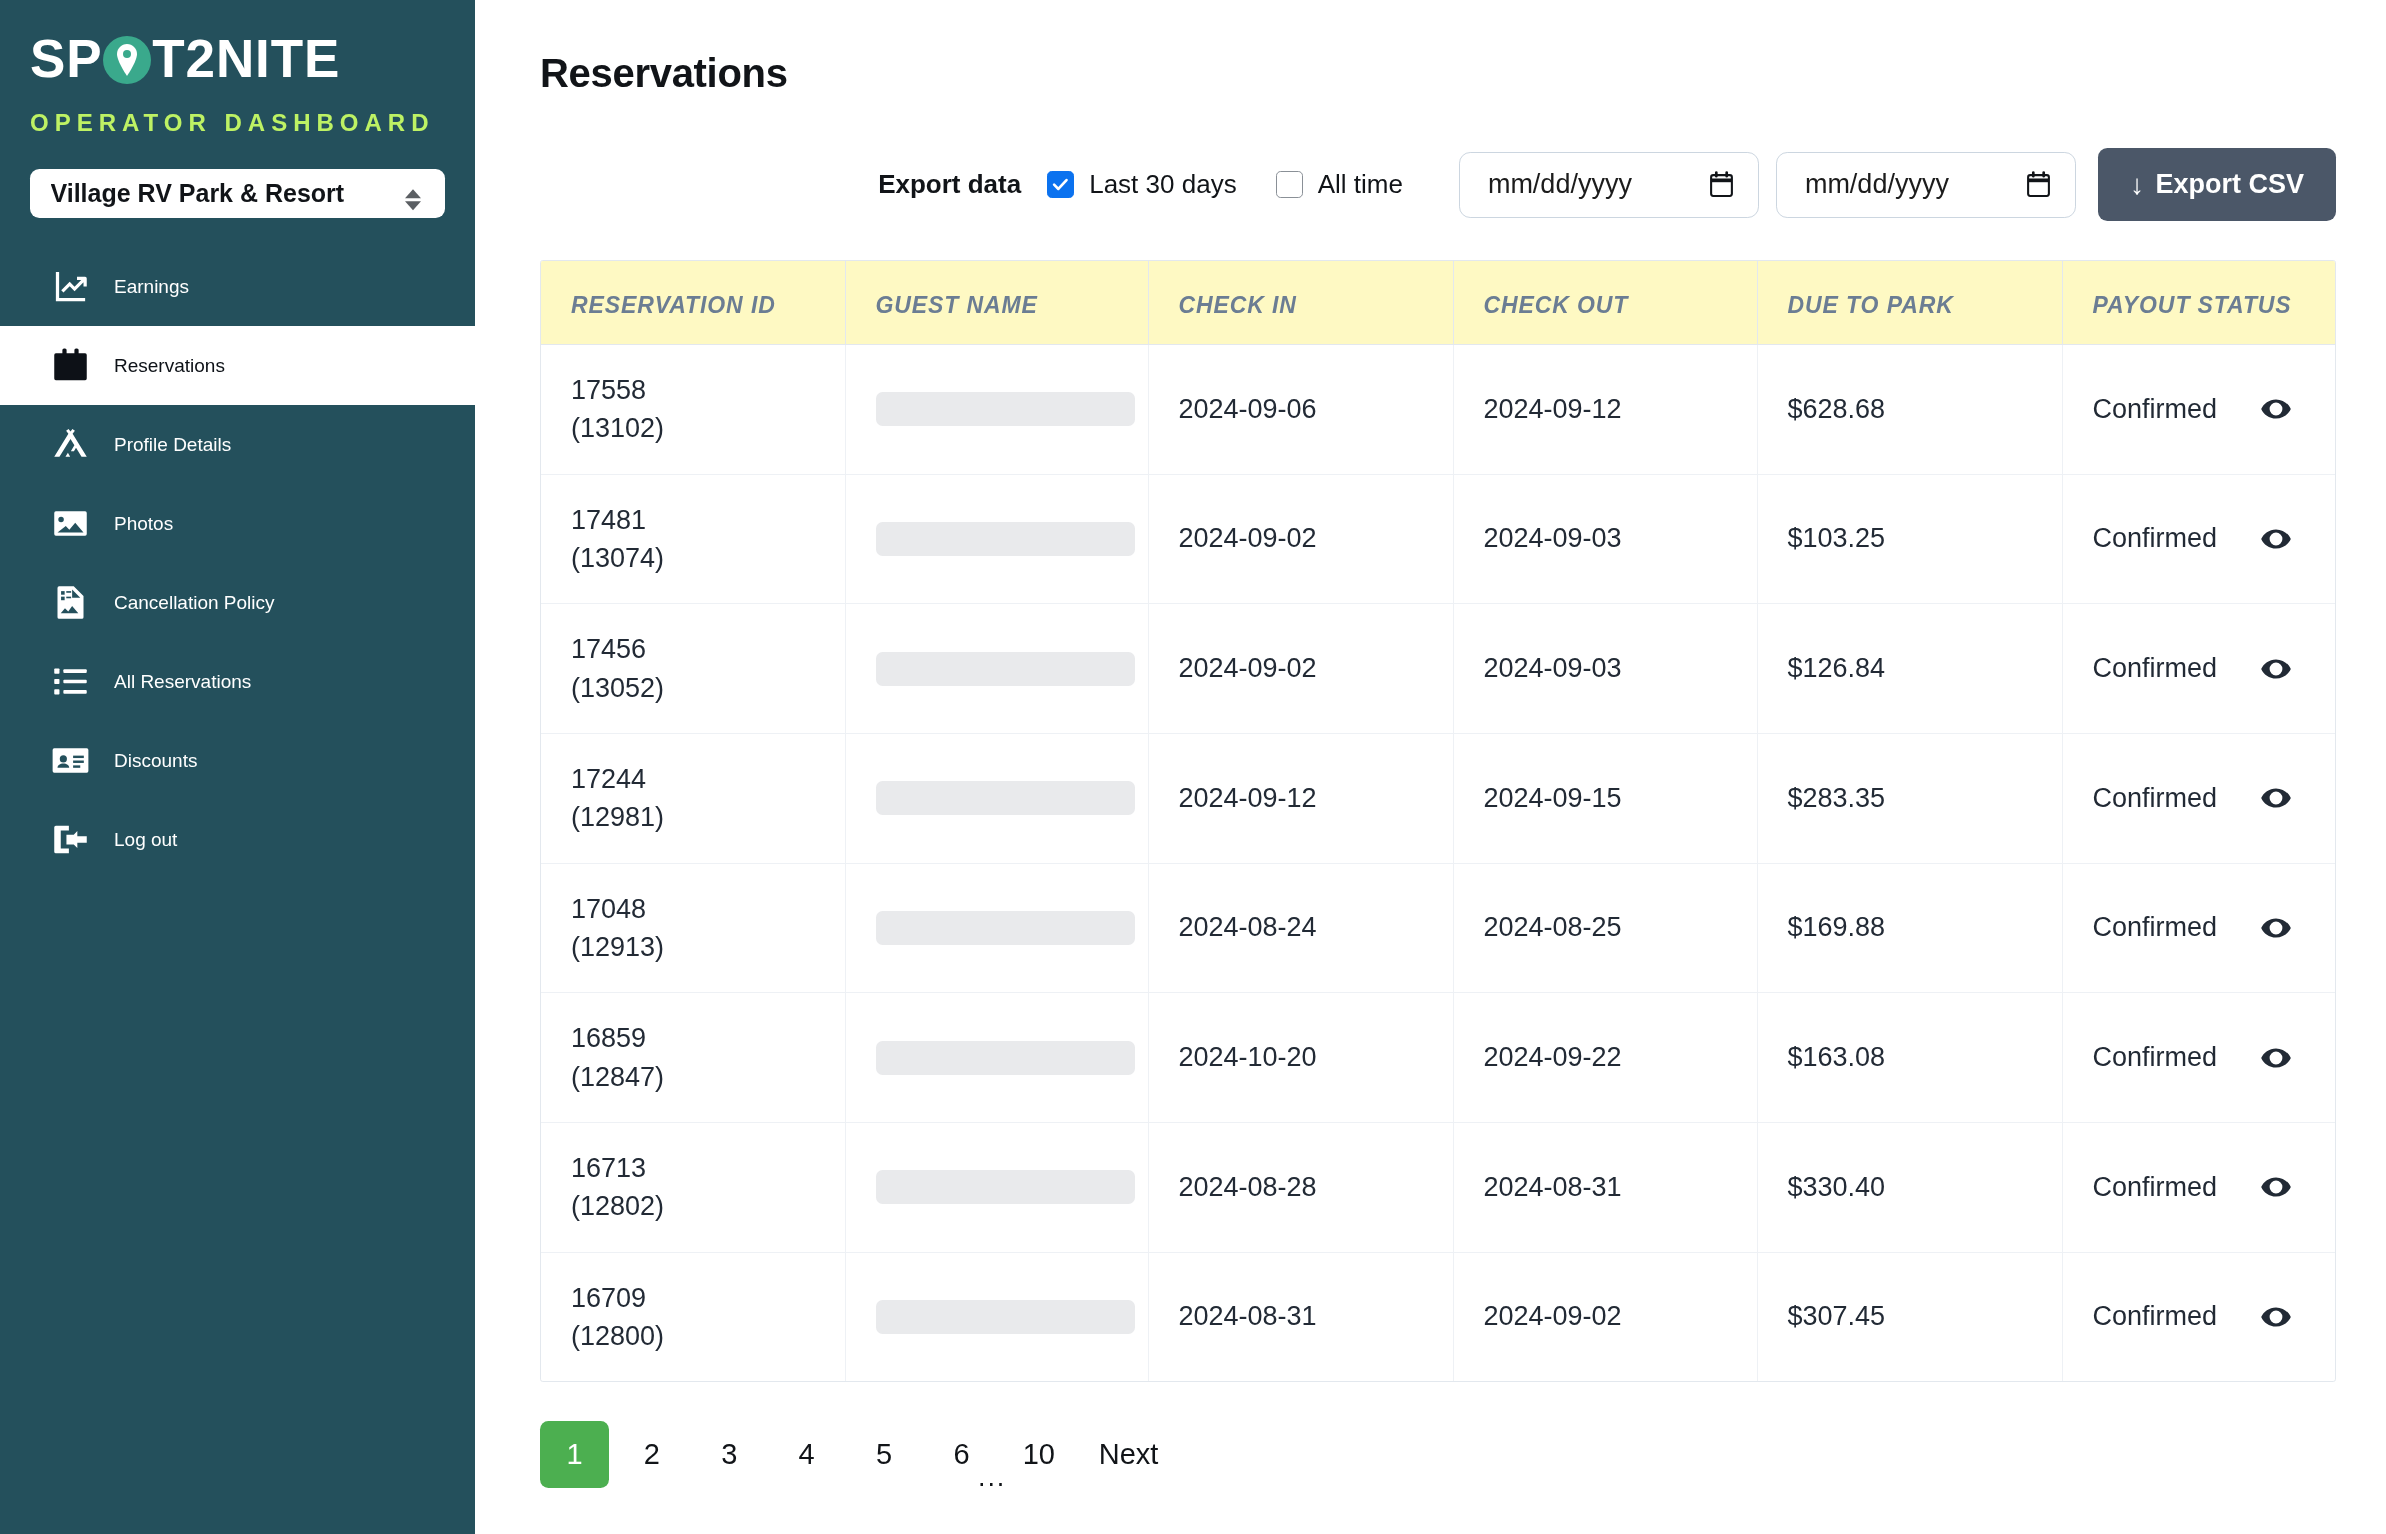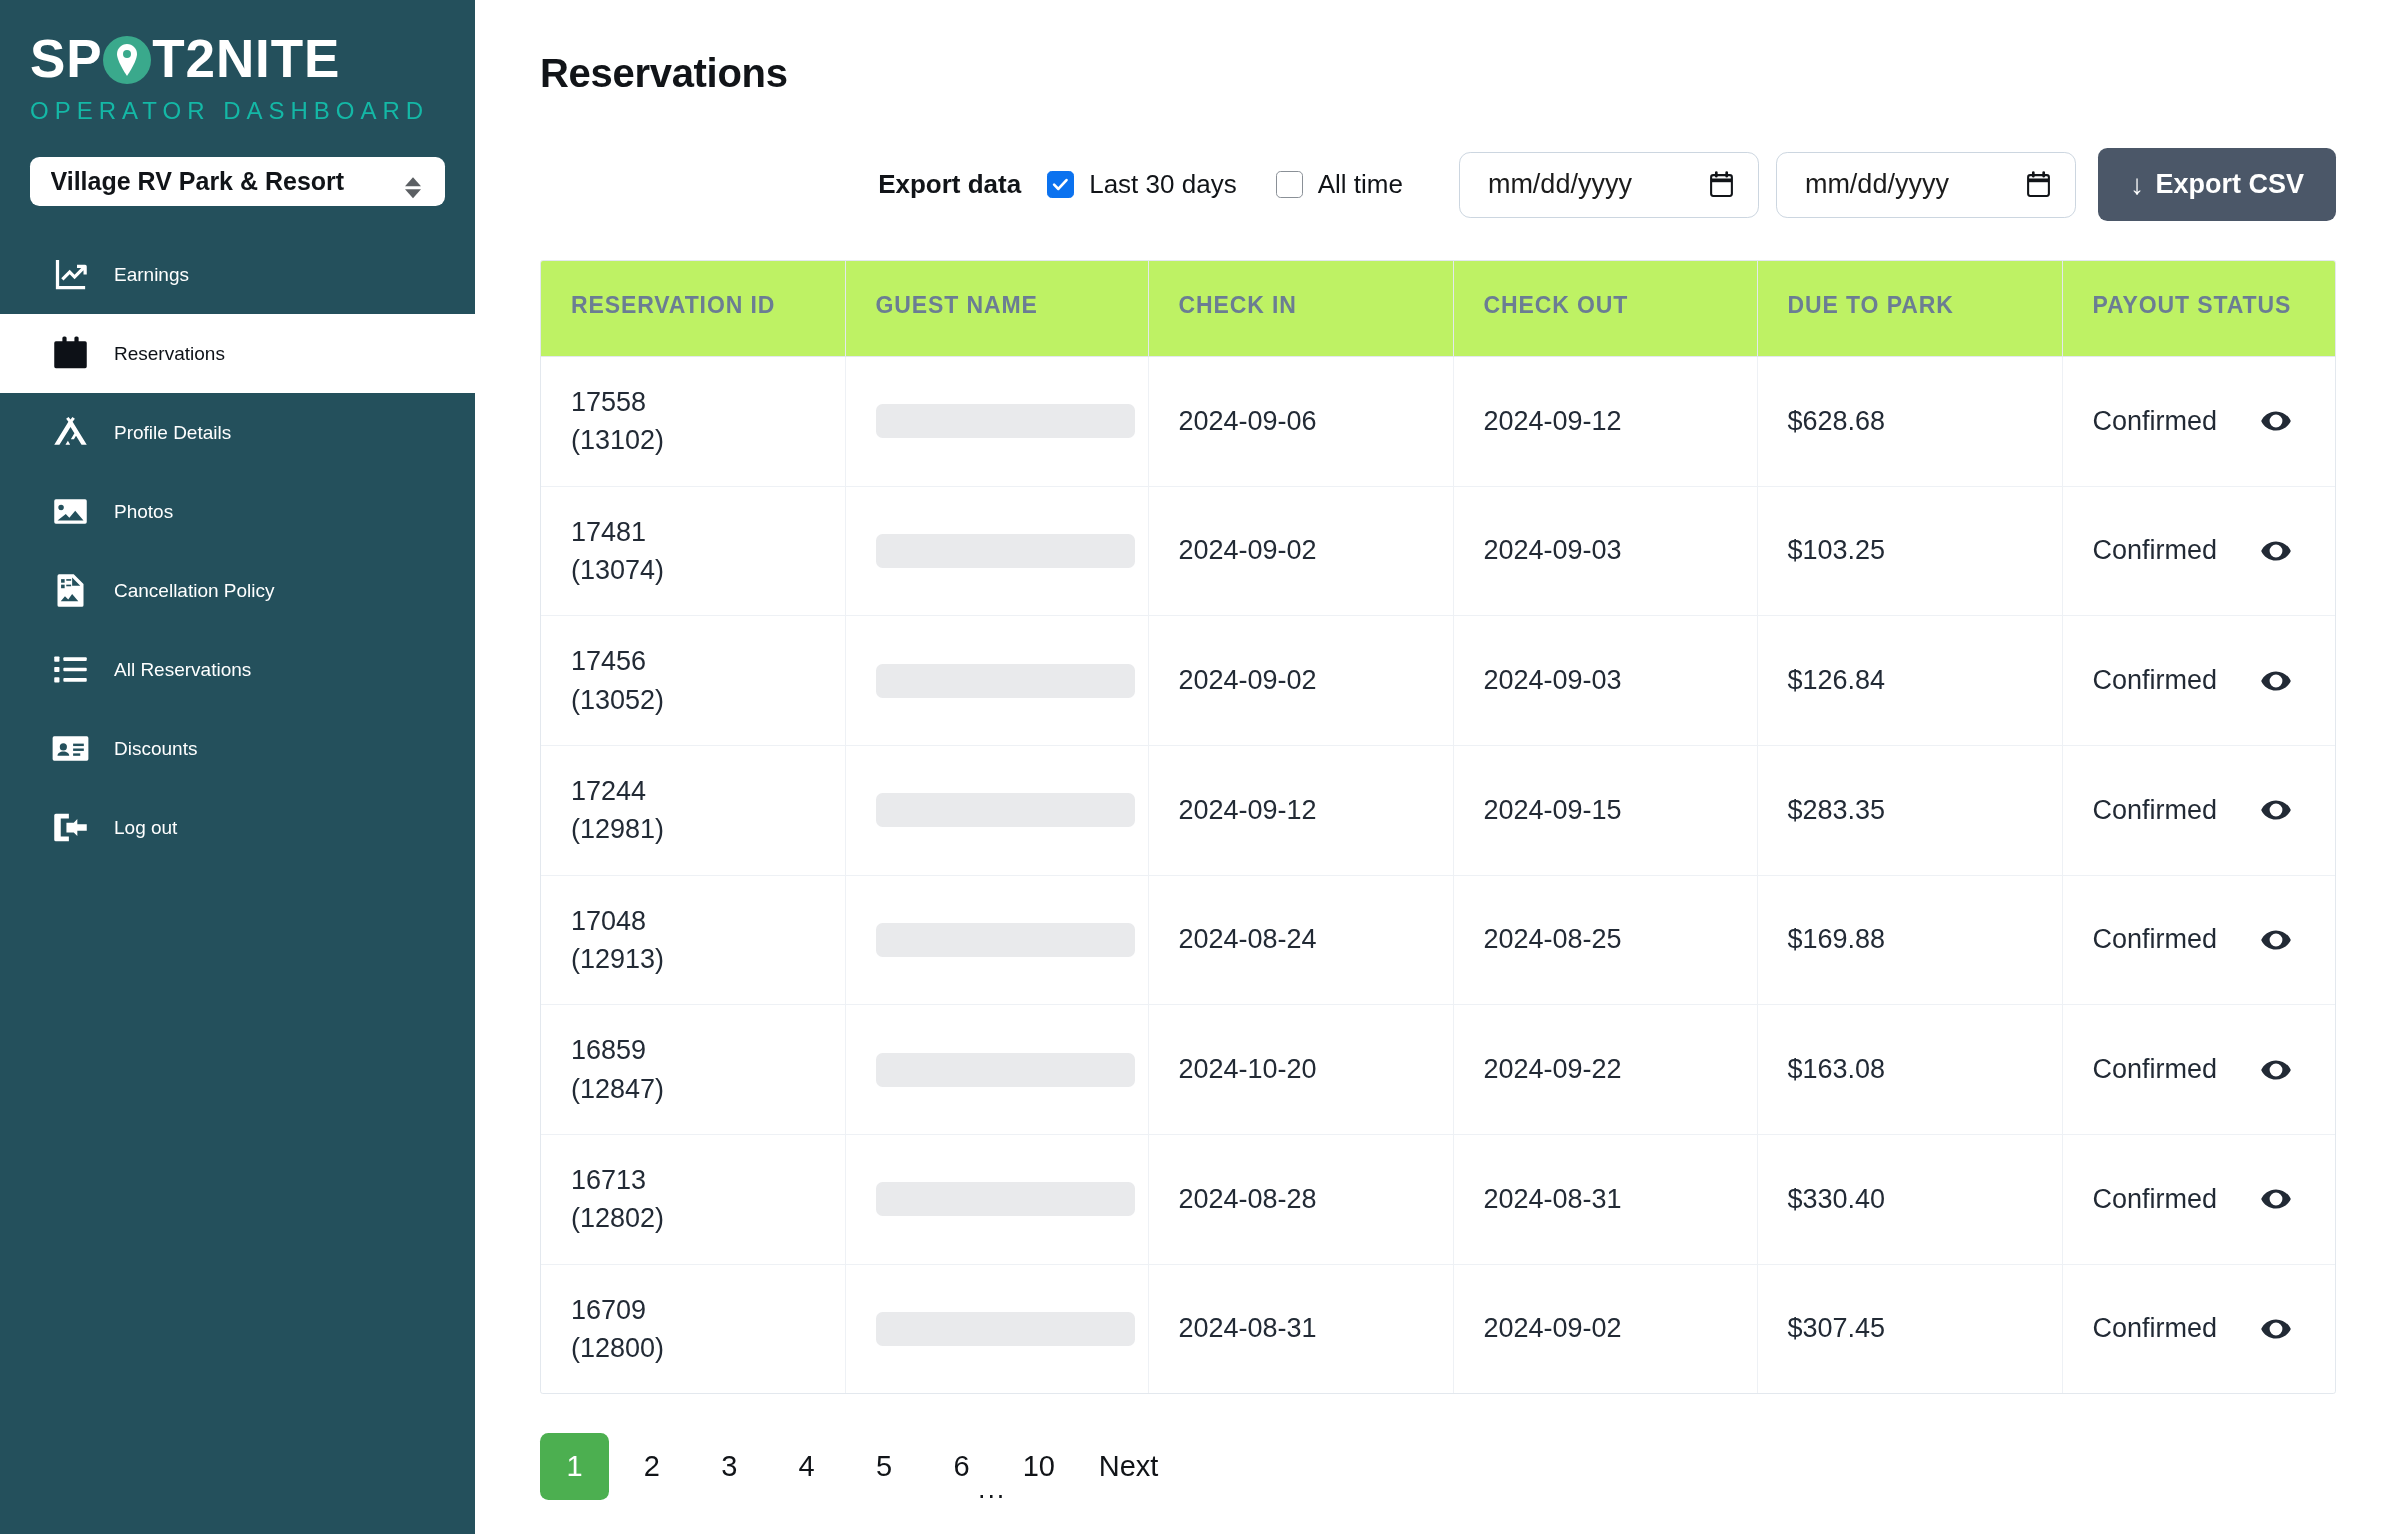--- a/index.html
+++ b/index.html
@@ -24,22 +24,22 @@
     font-size: 53px; font-weight: 700; letter-spacing: 0.9px;
     line-height: 1.0; color: #ffffff; display: flex; align-items: center;
   }
   .logo-pin {
     display: inline-flex; align-items: center; justify-content: center;
     width: 48px; height: 48px; border-radius: 50%;
     background: #3aa98c; margin: 0 0.9px; position: relative; top: 1.9px;
   }
   .logo-pin svg { width: 24px; height: 32px; display: block; }
   .logo-line2 {
-    font-size: 24px; letter-spacing: 6px; color: #14b8a6;
-    margin-top: 12px; font-weight: 400;
+    font-size: 24px; letter-spacing: 6px; color: #bef264;
+    margin-top: 24px; font-weight: 700;
   }
 
   .park-select-wrap { padding: 7.5px 30px 20.5px 30px; }
   .park-select {
     width: 100%; height: 49px;
     background: #ffffff; color: #111418;
     border: none; border-radius: 9.3px;
     font-family: "Liberation Sans", sans-serif;
     font-size: 25px; font-weight: 700;
     padding: 0 50px 0 20.5px;
@@ -125,27 +125,28 @@
 
   
   .table-wrap {
     margin: 39px 51px 0 65px;
     border: 0.9px solid #e3e8ee;
     border-radius: 2.8px;
     overflow: hidden;
   }
   table { width: 100%; border-collapse: collapse; table-layout: fixed; }
   thead th {
-    background: #bef264; color: #6b7d93;
+    background: #fef9c3; color: #6b7d93;
     font-size: 23px; font-weight: 700;
     letter-spacing: 0.9px;
-    text-align: left; padding: 31px 0 37px 30px;
+    text-align: left; padding: 31px 0 25px 30px;
     border-right: 0.9px solid #e3e8ee;
     border-bottom: 0.9px solid #e3e8ee;
     white-space: nowrap;
+    font-style: italic;
   }
   thead th:last-child { border-right: none; }
   tbody td {
     font-size: 27px; color: #222a35;
     padding: 26px 0 26px 30px;
     border-right: 0.9px solid #eef1f5;
     border-bottom: 0.9px solid #eef1f5;
     vertical-align: middle; height: 129px;
   }
   tbody td:last-child { border-right: none; }

